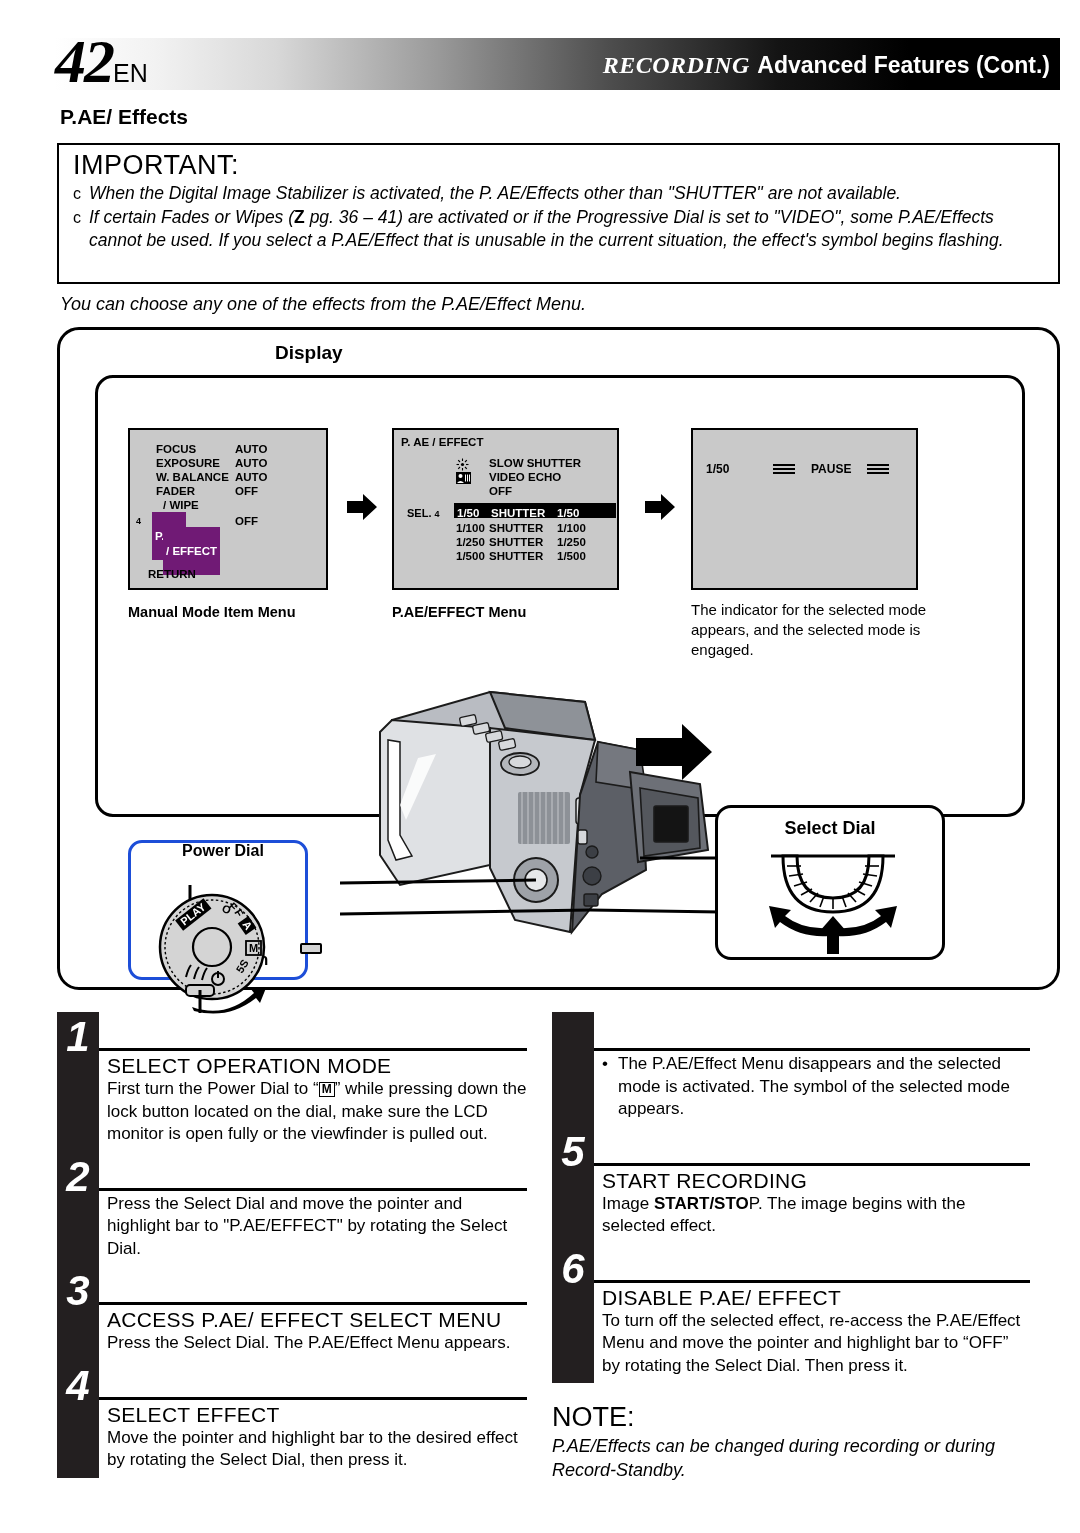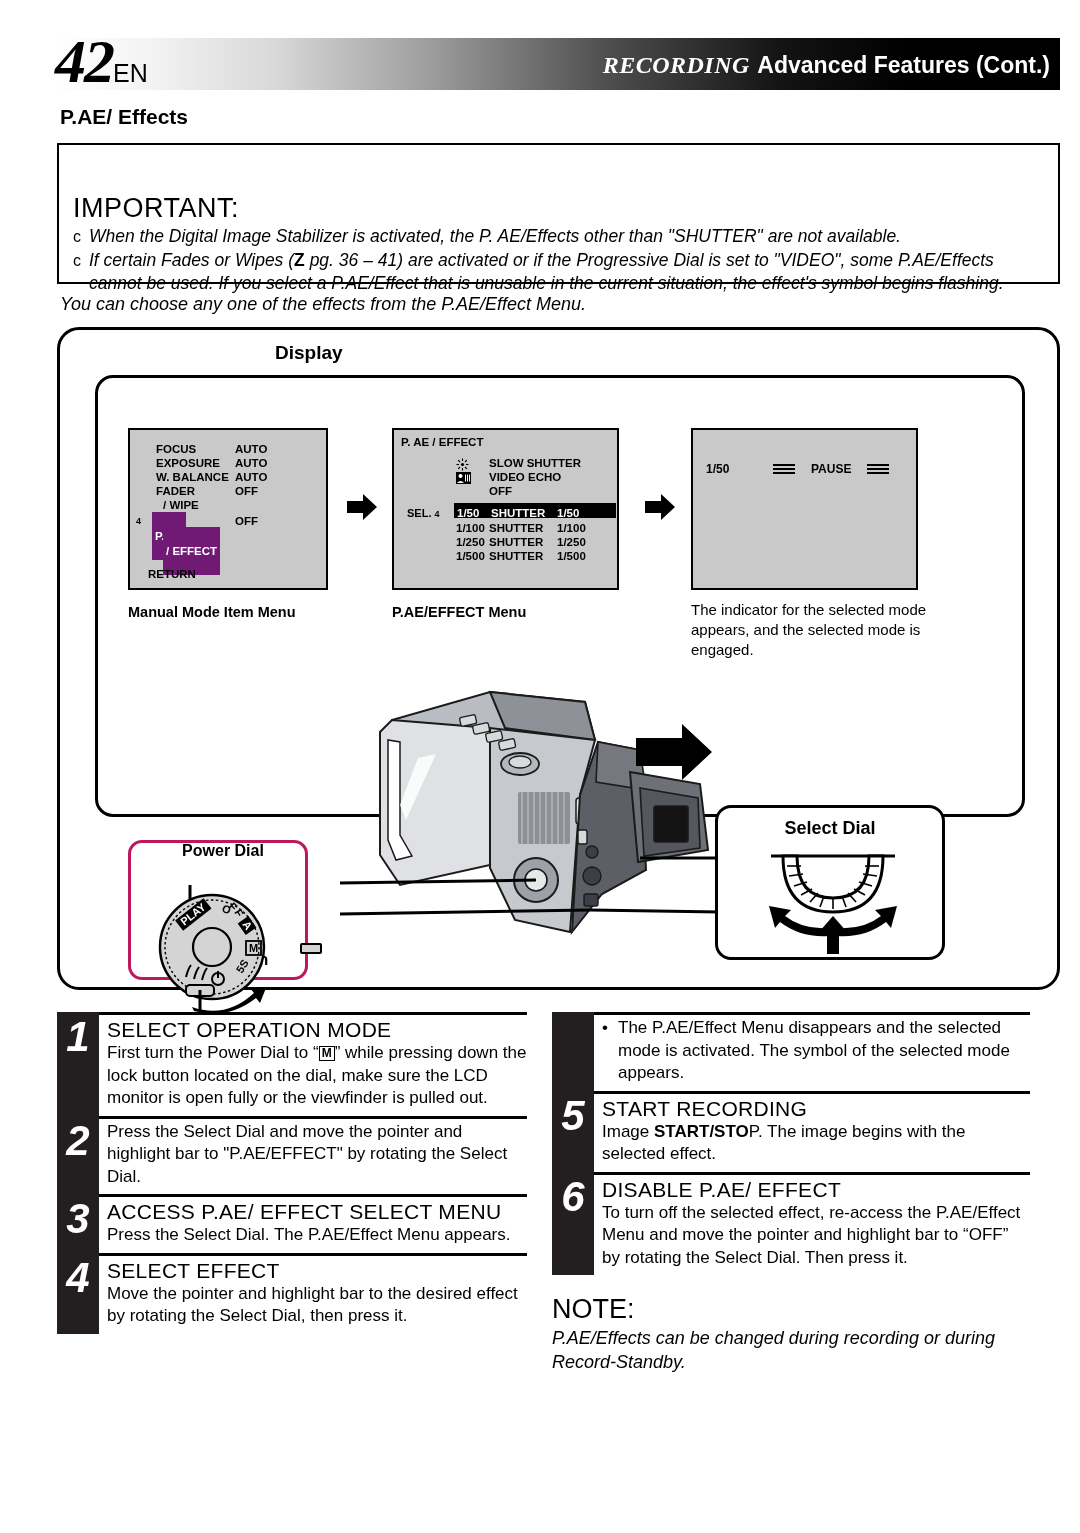--- a/index.html
+++ b/index.html
@@ -54,21 +54,21 @@
     font-size:21px; font-weight:bold;
   }
 
   
   .important-box {
     position:absolute; left:57px; top:143px; width:1003px; height:141px;
     border:2px solid #000; background:#fff;
     padding:4px 12px 0 14px;
   }
   .important-title {
-    font-size:27px; letter-spacing:0.5px; line-height:33px;margin-top:43px;
+    font-size:27px; letter-spacing:0.5px; line-height:33px;
   }
   .bullet-line {
     display:flex; font-style:italic; font-size:17.5px; line-height:23.5px;
   }
   .bullet-mark {
     width:16px; flex:0 0 16px; font-style:normal; font-size:16px;
   }
   .bullet-text { flex:1; }
   .book-ico { font-style:normal; font-weight:bold; }
 
@@ -144,21 +144,21 @@
   .caption {
     position:absolute; font-size:14.5px; font-weight:bold;
   }
   .caption.c1 { left:30px; top:226px; }
   .caption.c2 { left:294px; top:226px; }
   .caption.c3 { left:593px; top:222px; font-weight:normal; font-size:15px; width:250px; line-height:20px; }
 
   
   .powerpanel {
     position:absolute; left:68px; top:510px; width:180px; height:140px;
-    border:3px solid #be185d; border-radius:14px; background:#fff;
+    border:3px solid #1d4ed8; border-radius:14px; background:#fff;
   }
   .powerpanel-lbl {
     position:absolute; left:12px; top:-1px; width:160px; text-align:center;
     font-size:16px; font-weight:bold;
   }
   .lockbtn-lbl {
     position:absolute; left:4px; bottom:8px; width:175px; text-align:center;
     font-size:16px; font-weight:bold;
   }
 
@@ -179,21 +179,21 @@
   .step { position:relative; display:flex; }
   .step-num {
     width:42px; flex:0 0 42px; background:#231f20; color:#fff;
     font-size:42px; font-weight:bold; font-style:italic;
     text-align:center; line-height:1;
     padding-top:4px;
     font-family:"Liberation Sans", sans-serif;
   }
   .step-num.blank { color:#231f20; }
   .step-body {
-    flex:1; border-top:3px solid #000; padding:2px 0 6px 8px;
+    flex:1; border-top:3px solid #000; padding:2px 0 6px 8px;margin-top:36px;
   }
   .step-head {
     font-size:21px; letter-spacing:0.3px; line-height:25px;
   }
   .step-text {
     font-size:17px; line-height:22.5px;
   }
   .step-text b { font-weight:bold; }
 
   .note-title {

